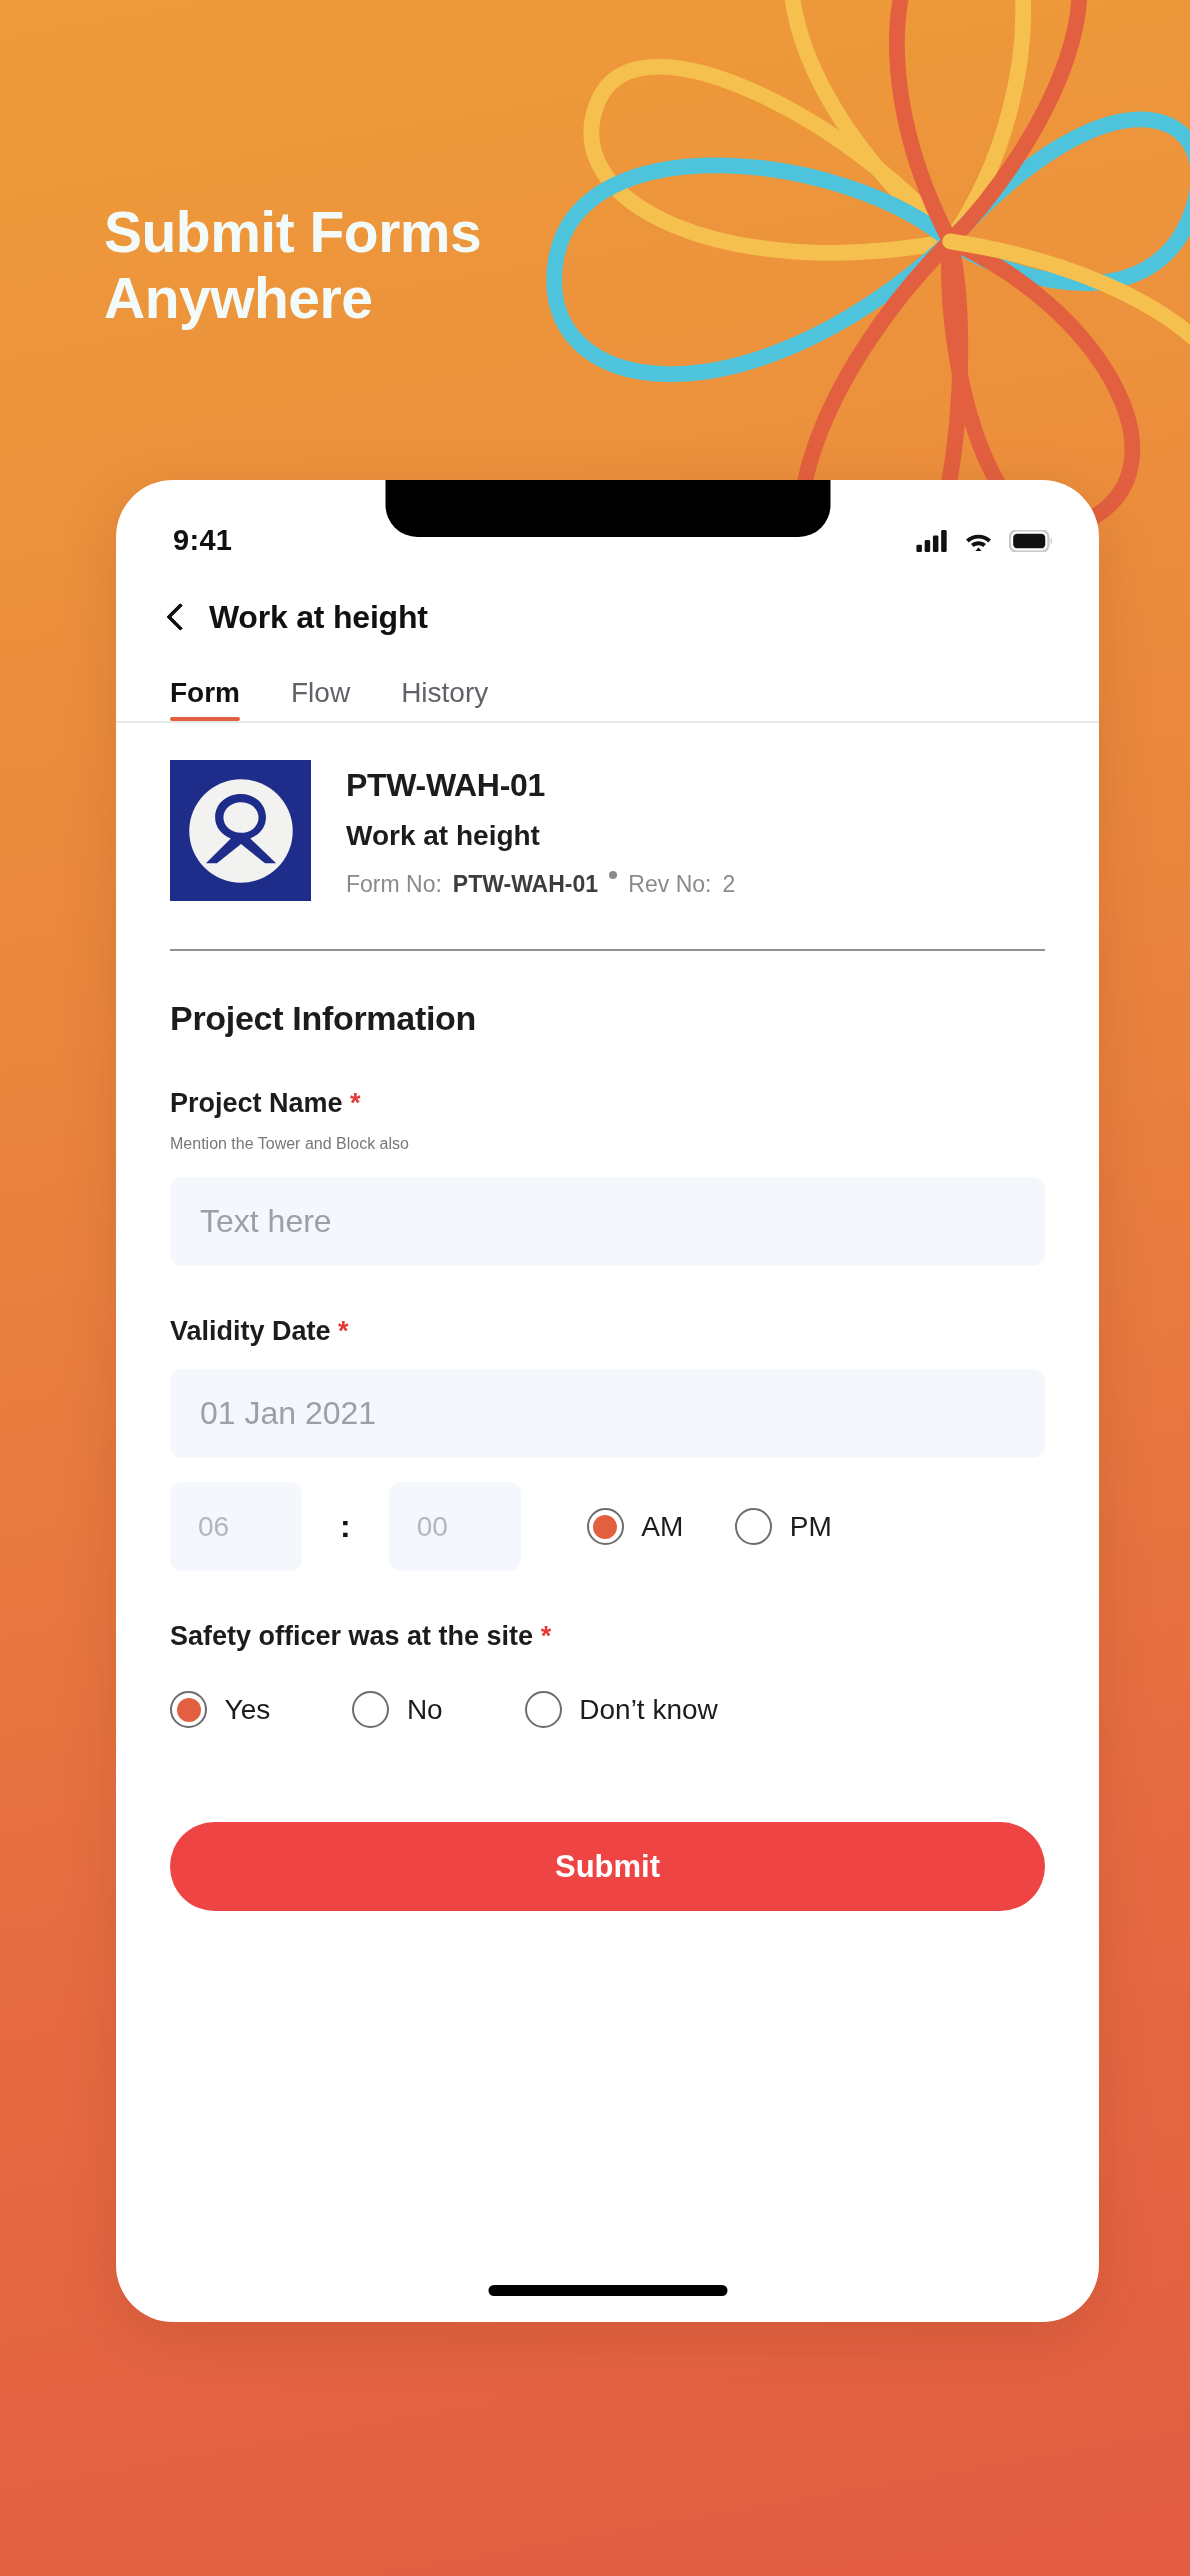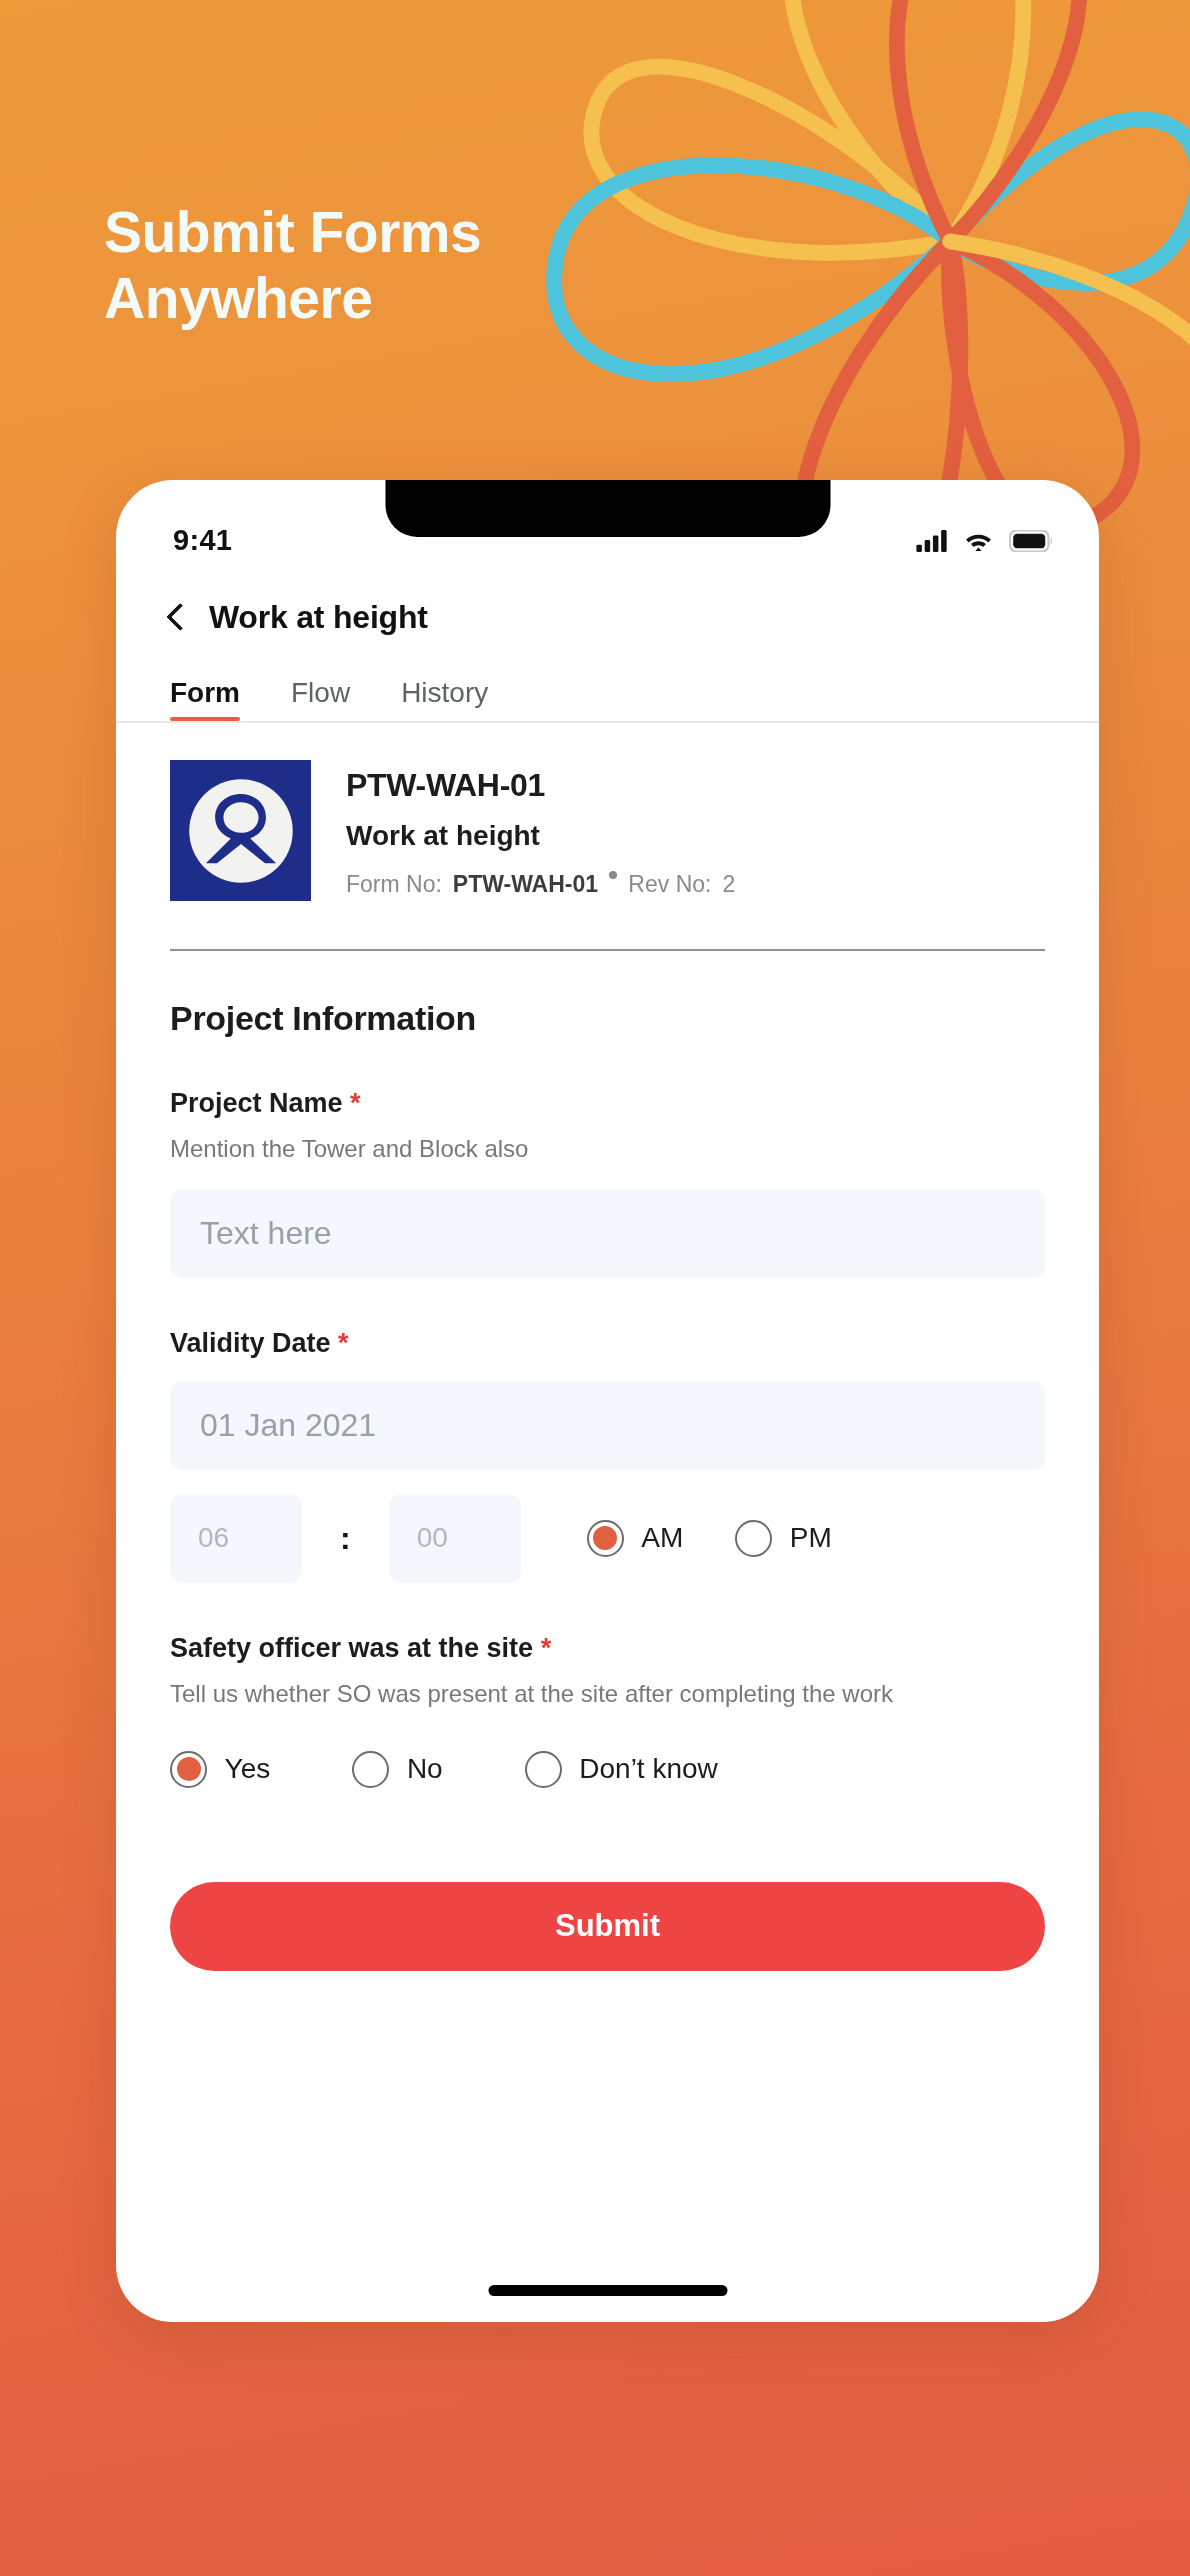--- a/index.html
+++ b/index.html
@@ -73,21 +73,21 @@
   .form-nos b { color:#3d3d3d; font-weight:bold; }
   .dot { width:8.3px; height:8.3px; border-radius:50%; background:#8a8a8a; display:inline-block; }
 
   .divider { height:1.9px; background:#8f8f8f; margin:48px 0 0 0; }
 
   .section-title { font-size:34px; font-weight:bold; color:#1c1c1c; margin-top:48px; letter-spacing:-0.3px; }
 
   .field { margin-top:50px; }
   .field-label { font-size:27px; font-weight:bold; color:#1c1c1c; }
   .req { color:#E53935; font-weight:bold; }
-  .field-help { font-size:24px; color:#76787c; margin-top:13px; line-height:1.45; }
+  .field-help { font-size:16px; color:#76787c; margin-top:13px; line-height:1.45; }
 
   .input {
     margin-top:22px; height:89px; background:#F4F7FC; border-radius:12px;
     display:flex; align-items:center; padding:0 30px;
     font-size:32px; color:#9aa0a8;
   }
 
   .time-row { display:flex; align-items:center; gap:12px; margin-top:24px; }
   .time-box {
     width:132px; height:89px; background:#F4F7FC; border-radius:12px;
@@ -237,21 +237,20 @@
           </div>
         </div>
       </div>
     </div>
 
     <div class="field">
       <div class="field-label">
         <span>Safety officer was at the site</span>
         <span class="req">*</span>
       </div>
-      <div class="field-help">Tell us whether SO was present at the site after completing the work</div>
       <div class="yesno">
         <div class="radio-item">
           <span class="radio on"></span>
           <span class="radio-label">Yes</span>
         </div>
         <div class="radio-item">
           <span class="radio"></span>
           <span class="radio-label">No</span>
         </div>
         <div class="radio-item">

